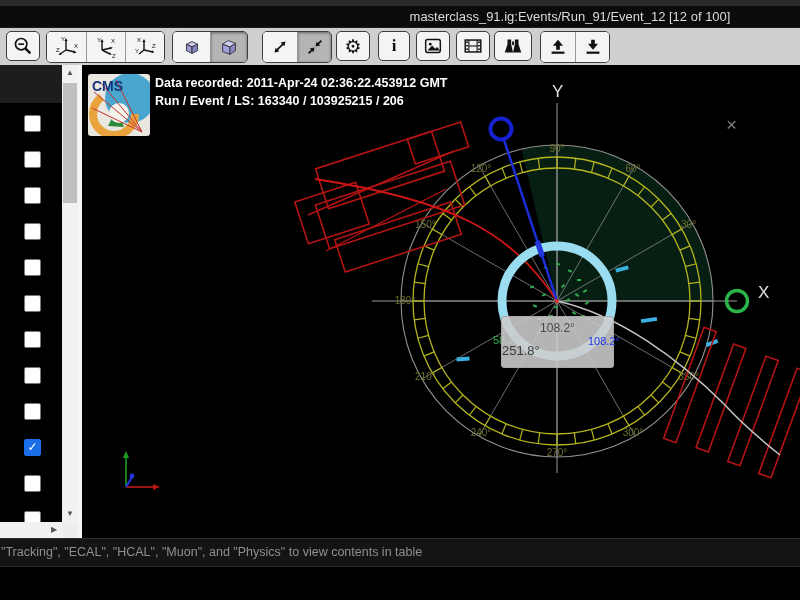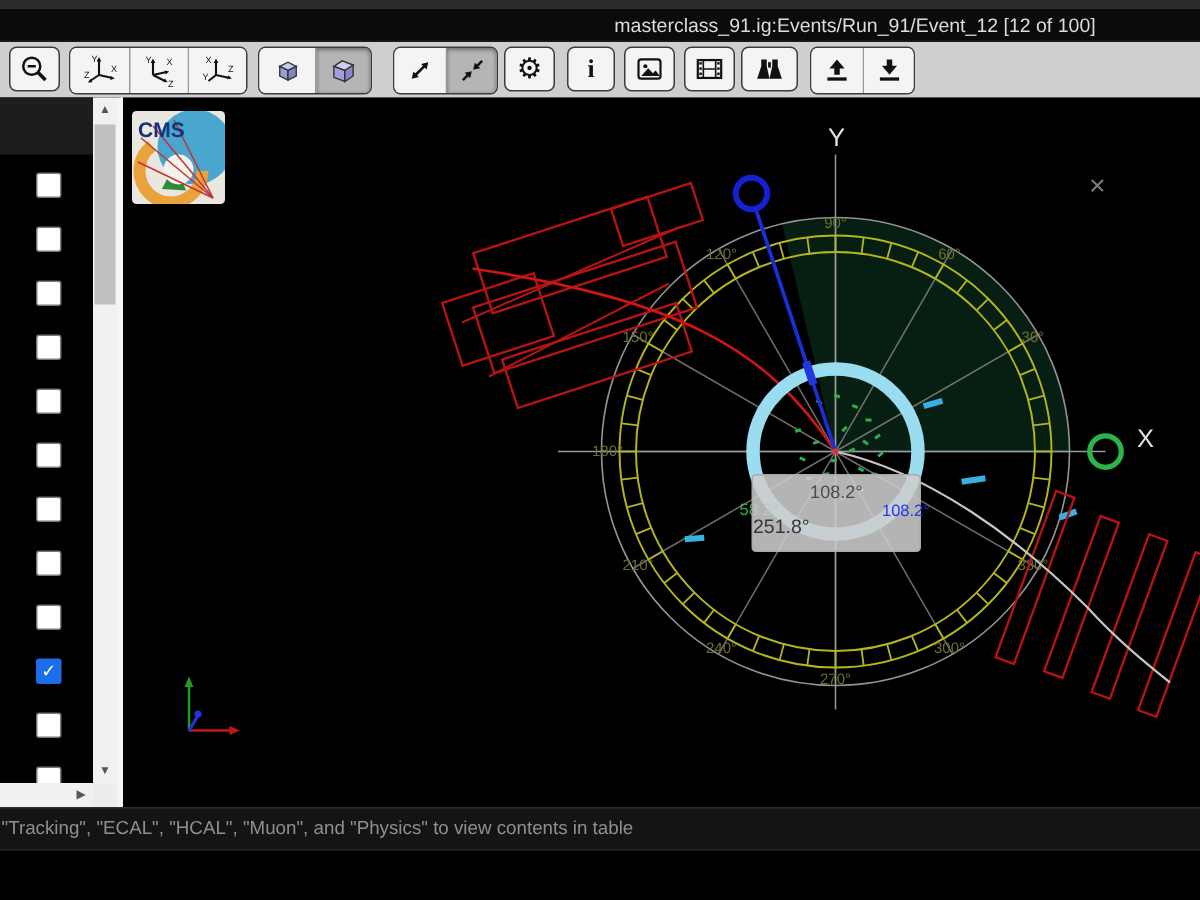--- a/index.html
+++ b/index.html
@@ -419,20 +419,22 @@
       <g stroke="#c23333" stroke-width="1">
         <line x1="54" y1="58" x2="6" y2="18"></line>
           <line x1="54" y1="58" x2="14" y2="10"></line>
         <line x1="54" y1="58" x2="28" y2="6"></line>
           <line x1="54" y1="58" x2="4" y2="34"></line>
       </g>
       <text x="4" y="17" font-size="14" font-weight="bold" fill="#16337a" font-family="Liberation Sans, sans-serif">CMS</text>
     </svg>
 
     <div id="eventinfo">
+      <div>Data recorded: 2011-Apr-24 02:36:22.453912 GMT</div>
+      <div>Run / Event / LS: 163340 / 103925215 / 206</div>
     </div>
 
     <span class="axislabel" style="left:470px;top:17px;">Y</span>
     <span class="axislabel" style="left:676px;top:218px;">X</span>
     <span id="closex">×</span>
 
     <span id="tt-green">58.2°</span>
     <div id="tooltip">
       <div id="tt-a">108.2°</div>
       <div id="tt-b">251.8°</div>

